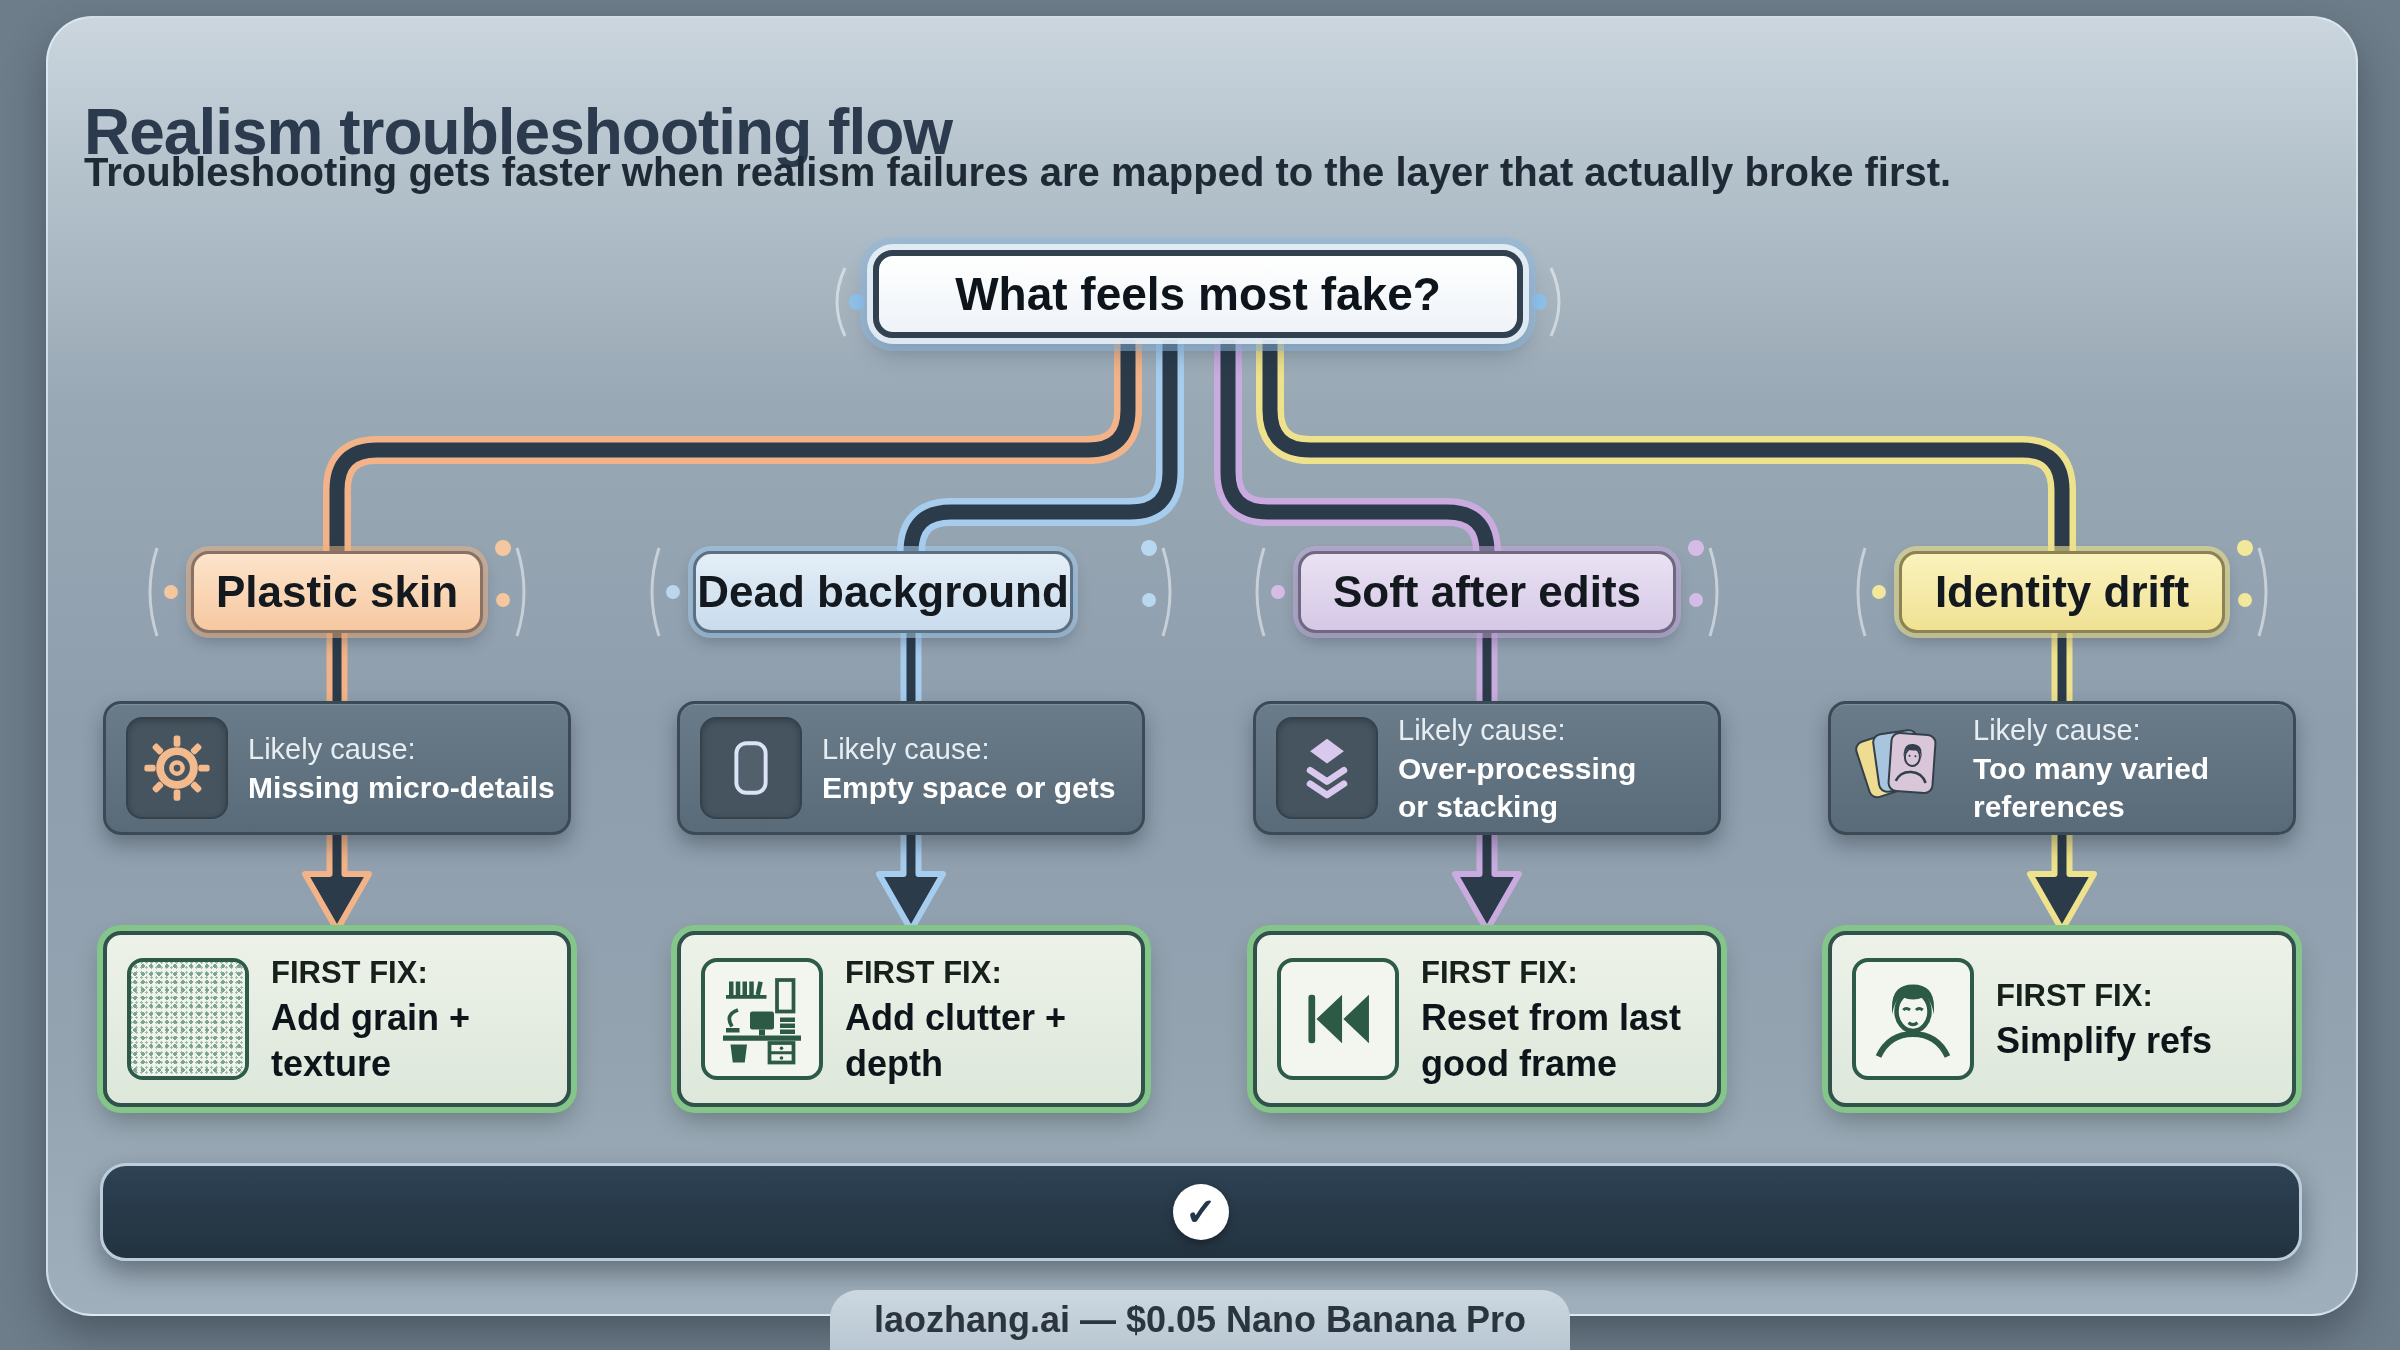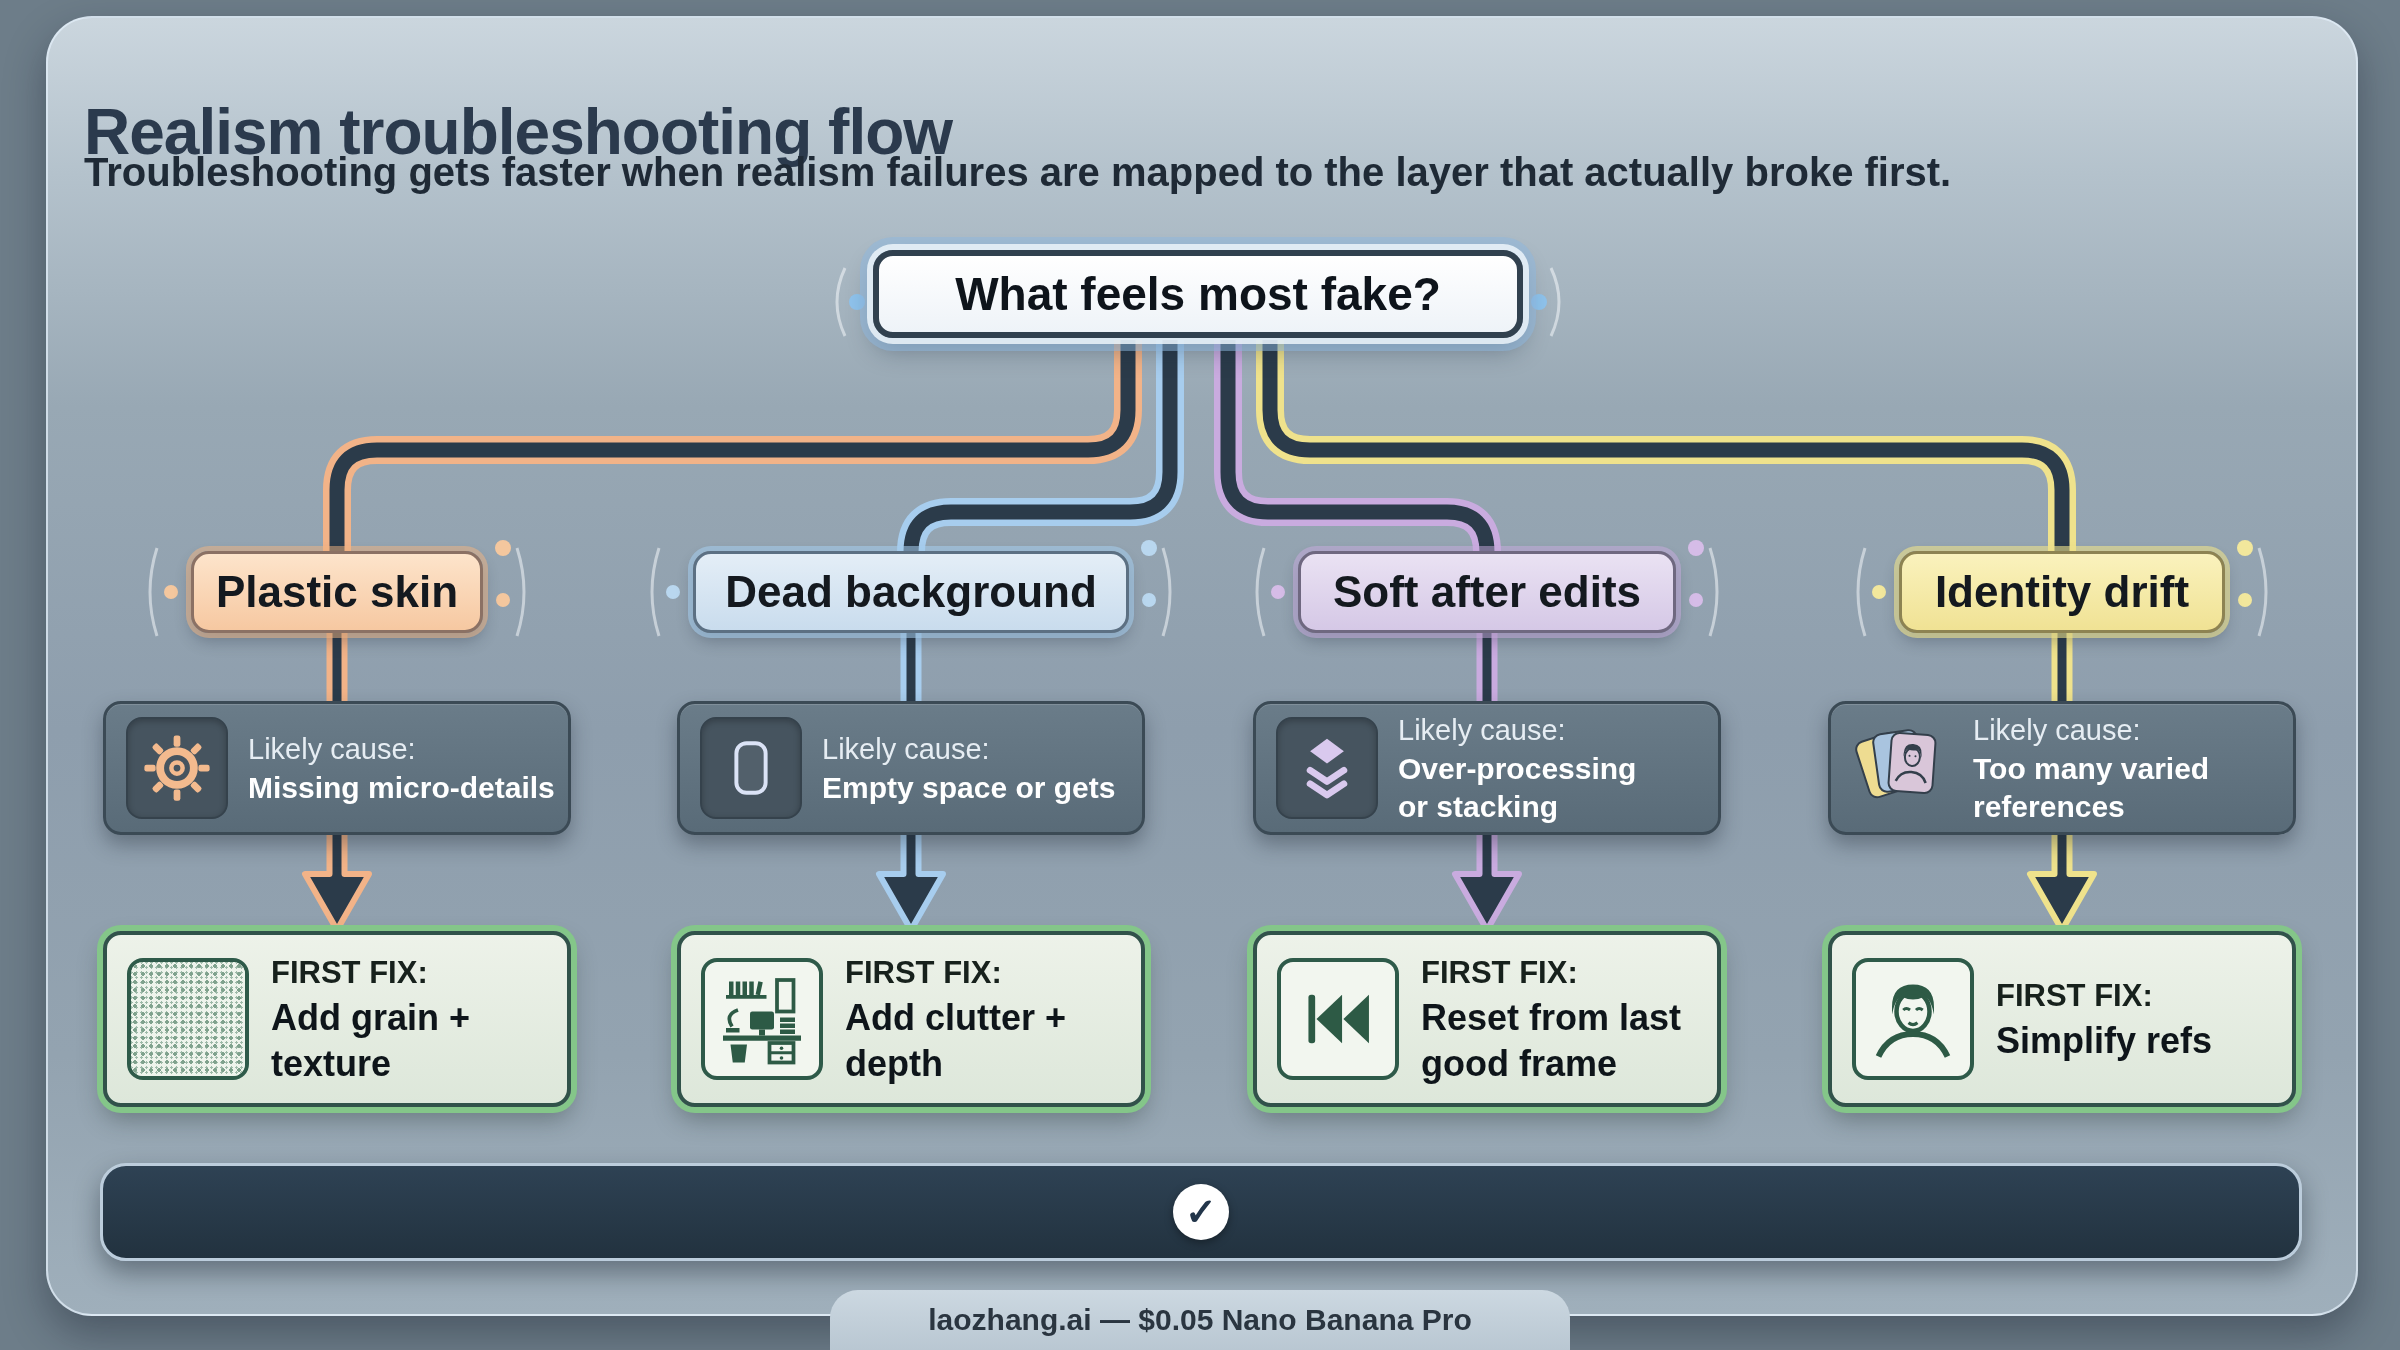--- a/index.html
+++ b/index.html
@@ -19,21 +19,21 @@
     background:linear-gradient(180deg,#ffffff,#eef3f8);border:6px solid #31414f;border-radius:20px;
     box-shadow:0 0 0 6px rgba(236,244,250,.85),0 0 0 13px rgba(142,183,224,.5),0 12px 26px rgba(18,32,48,.35);
     display:flex;align-items:center;justify-content:center;z-index:3;}
   .root-node .lbl{font-size:46px;font-weight:800;color:#0e141b;}
   
   .branch{position:absolute;top:551px;height:82px;box-sizing:border-box;border-radius:18px;
     display:flex;align-items:center;justify-content:center;z-index:2;}
   .branch .lbl{font-size:44px;font-weight:800;color:#14191f;}
   .branch.b0{left:191px;width:292px;background:linear-gradient(180deg,#fde4cb,#f6c8a1);border:3px solid #8b7164;
     box-shadow:0 0 0 5px rgba(244,181,129,.5),0 8px 16px rgba(30,40,55,.3);}
-  .branch.b1{left:693px;width:436px;background:linear-gradient(180deg,#e4eef7,#c9dced);border:3px solid #5c7083;
+  .branch.b1{left:693px;width:380px;background:linear-gradient(180deg,#e4eef7,#c9dced);border:3px solid #5c7083;
     box-shadow:0 0 0 5px rgba(165,205,238,.55),0 8px 16px rgba(30,40,55,.3);}
   .branch.b2{left:1298px;width:378px;background:linear-gradient(180deg,#eae2f3,#d5c8e6);border:3px solid #6f6880;
     box-shadow:0 0 0 5px rgba(201,171,223,.5),0 8px 16px rgba(30,40,55,.3);}
   .branch.b3{left:1899px;width:326px;background:linear-gradient(180deg,#faf2bd,#f0e294);border:3px solid #8d8352;
     box-shadow:0 0 0 5px rgba(239,226,140,.6),0 8px 16px rgba(30,40,55,.3);}
   
   .cause{position:absolute;top:701px;width:468px;height:134px;box-sizing:border-box;border-radius:18px;
     background:linear-gradient(180deg,#6a7c89,#596b78);border:3px solid #3b4a55;
     box-shadow:0 10px 20px rgba(25,35,45,.35),inset 0 1px 0 rgba(255,255,255,.15);
     display:flex;align-items:center;gap:20px;padding-left:20px;z-index:2;}
@@ -68,21 +68,21 @@
     background:linear-gradient(180deg,#2e4254,#22323f);border:3px solid #bccddc;
     box-shadow:0 12px 26px rgba(15,25,35,.4);display:flex;align-items:center;justify-content:center;gap:26px;z-index:2;}
   .check{flex:none;width:56px;height:56px;border-radius:50%;background:#ffffff;color:#22354a;
     display:flex;align-items:center;justify-content:center;font-size:38px;font-weight:800;
     box-shadow:0 3px 8px rgba(0,0,0,.35);}
   .corebar .lbl{font-size:48px;font-weight:800;color:#f4f8fb;text-shadow:0 2px 4px rgba(0,0,0,.35);}
   
   .footer{position:absolute;left:50%;transform:translateX(-50%);bottom:0;width:740px;height:60px;
     background:linear-gradient(180deg,#ccd8e1,#b9c7d2);border-radius:28px 28px 0 0;
     display:flex;align-items:center;justify-content:center;z-index:4;}
-  .footer .lbl{font-size:30px;font-weight:600;color:#2a3540;}
+  .footer .lbl{font-size:36px;font-weight:600;color:#2a3540;}
 </style>
 </head>
 <body>
 
 <div class="panel"></div>
 
 <h1 class="title">Realism troubleshooting flow</h1>
 <div class="subtitle">Troubleshooting gets faster when realism failures are mapped to the layer that actually broke first.</div>
 
 <svg class="connectors" width="2400" height="1350" viewBox="0 0 2400 1350">

